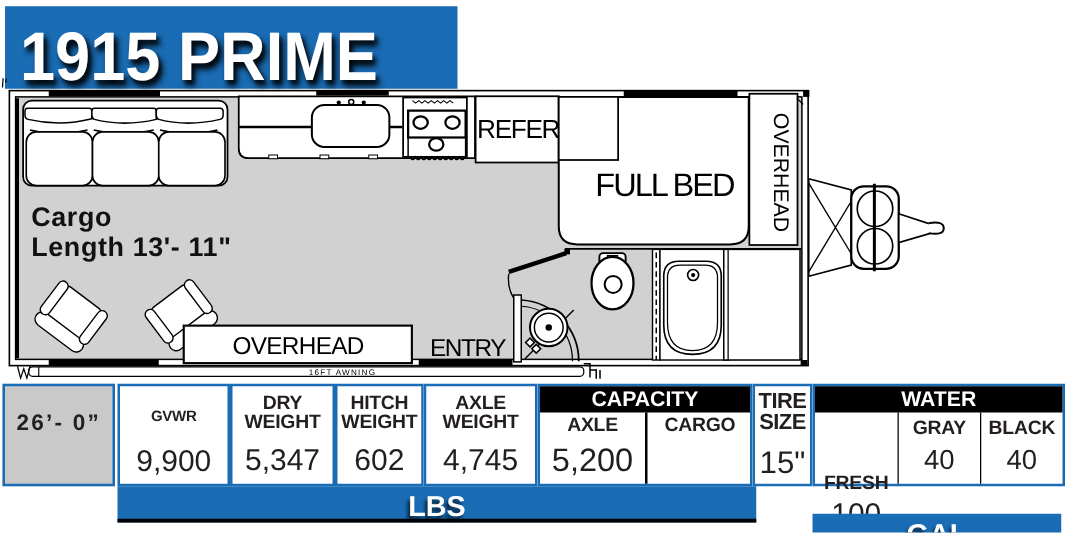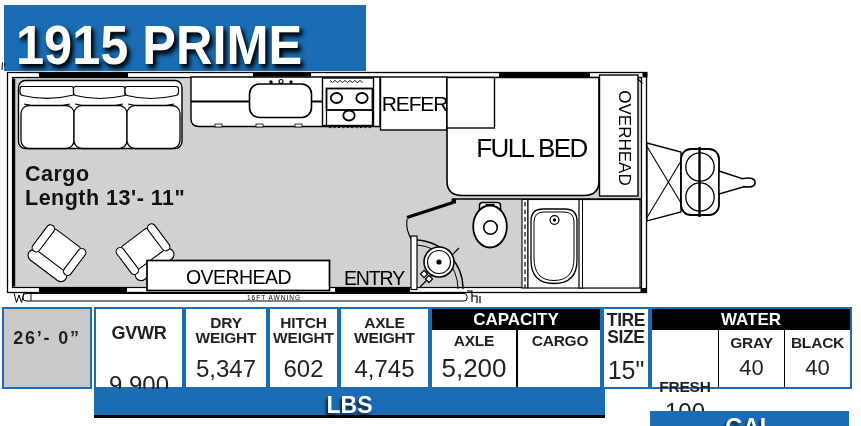--- a/index.html
+++ b/index.html
@@ -190,22 +190,22 @@
 
   <text x="25" y="180.5" font-size="21.5" font-weight="bold" fill="#111" letter-spacing="0.5">Cargo</text>
   <text x="25" y="204.5" font-size="21.5" font-weight="bold" fill="#111" letter-spacing="0.5">Length 13'- 11"</text>
 </svg>
 
 <div class="cell" style="left:2px;top:307px;width:90px;height:82px;background:#c9c9c9;">
   <div style="font-weight:bold;font-size:18px;margin-top:19px;letter-spacing:1.8px;">26’- 0”</div>
 </div>
 
 <div class="cell" style="left:94px;top:307px;width:90px;height:82px;">
-  <div class="hdr" style="margin-top:17px;font-size:18px;">GVWR</div>
-  <div class="num" style="margin-top:32px;">9,900</div>
+  <div class="hdr" style="margin-top:17px;font-size:12px;">GVWR</div>
+  <div class="num" style="margin-top:17px;">9,900</div>
 </div>
 
 <div class="cell" style="left:184px;top:307px;width:84px;height:82px;">
   <div class="hdr">DRY<br>WEIGHT</div>
   <div class="num">5,347</div>
 </div>
 
 <div class="cell" style="left:268px;top:307px;width:71px;height:82px;">
   <div class="hdr">HITCH<br>WEIGHT</div>
   <div class="num">602</div>

